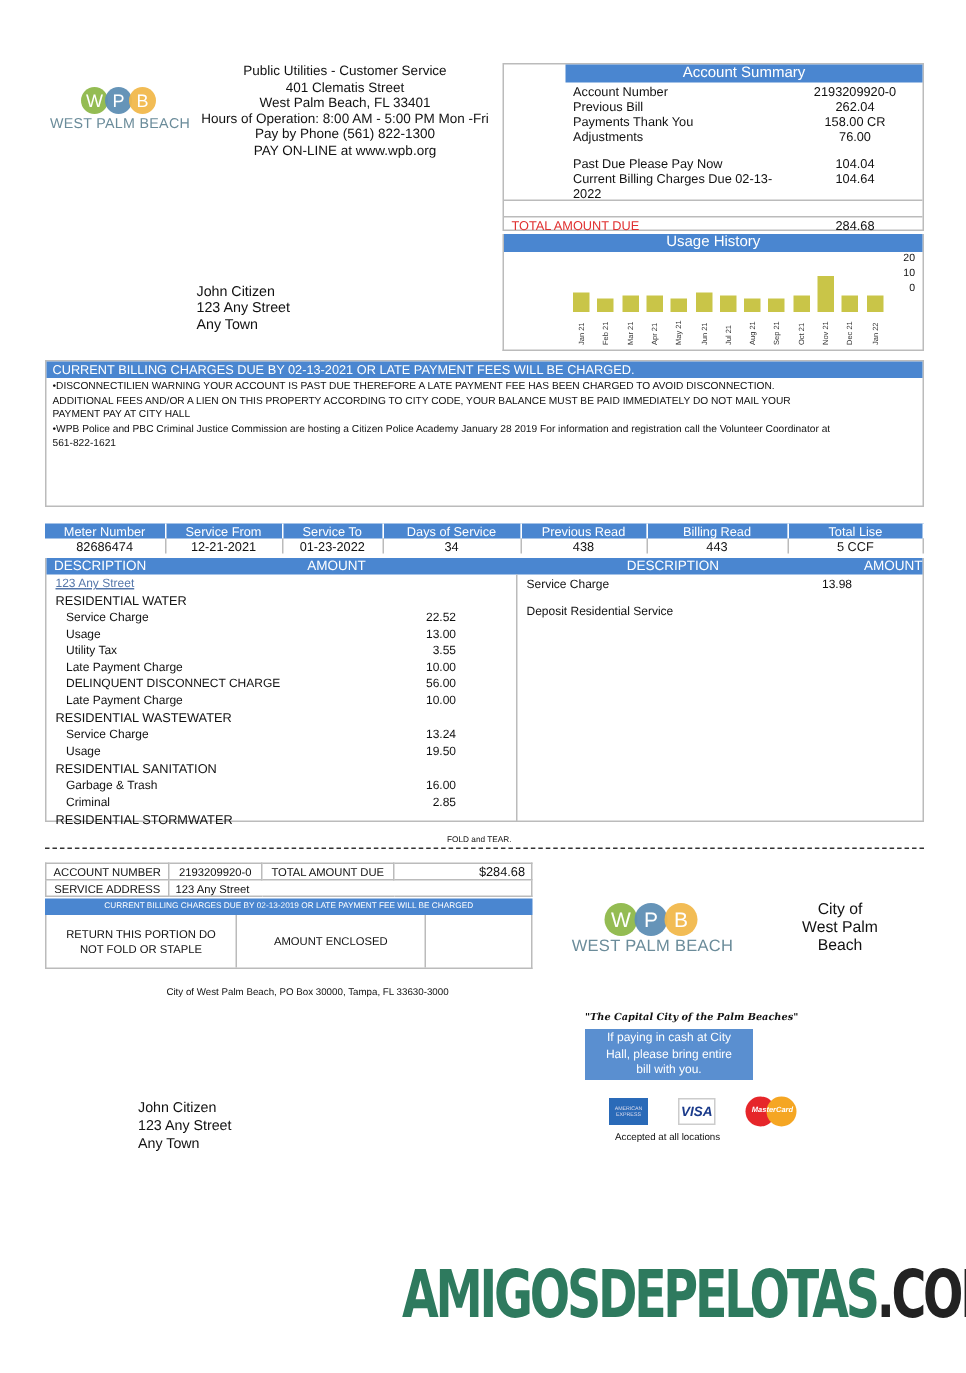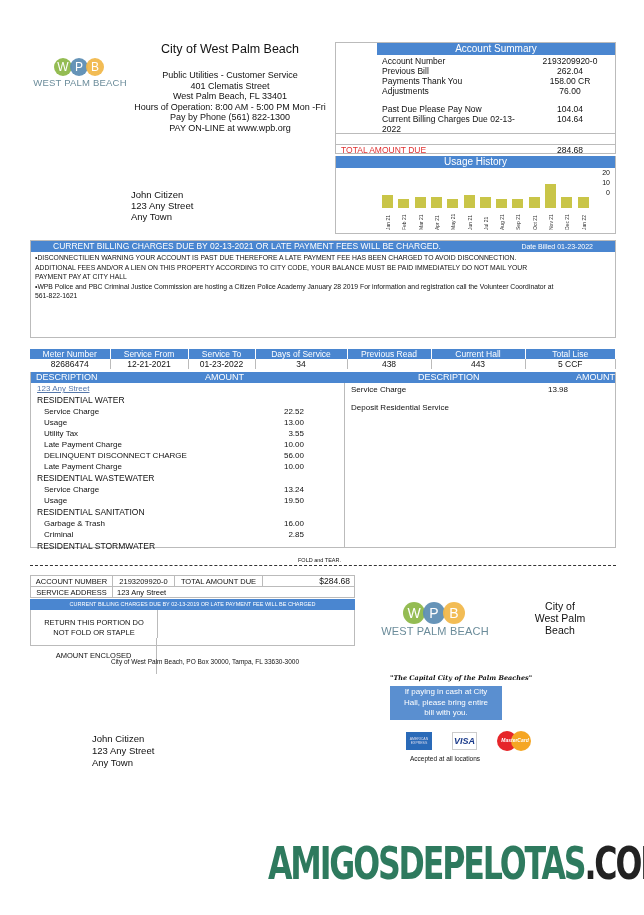--- a/index.html
+++ b/index.html
@@ -37,21 +37,20 @@
 <div class="logo" style="left:30px; top:58px;">
   <div class="circles">
     <div class="c c1">W</div>
     <div class="c c2">P</div>
     <div class="c c3">B</div>
   </div>
   <div class="lt">WEST PALM BEACH</div>
 </div>
 
 <div class="abs" style="left:130px; top:42px; width:200px;">
-  <div style="text-align:center; font-size:12.5px; margin-bottom:14px;">City of West Palm Beach</div>
   <div class="center-txt">
     <div>Public Utilities - Customer Service</div>
     <div>401 Clematis Street</div>
     <div>West Palm Beach, FL 33401</div>
     <div>Hours of Operation: 8:00 AM - 5:00 PM Mon -Fri</div>
     <div>Pay by Phone (561) 822-1300</div>
     <div>PAY ON-LINE at www.wpb.org</div>
   </div>
 </div>
 
@@ -131,39 +130,39 @@
       <div class="xl" style="left: 117.1px; top: -2px;">Aug 21</div>
       <div class="xl" style="left: 133.4px; top: -2px;">Sep 21</div>
       <div class="xl" style="left: 149.7px; top: -2px;">Oct 21</div>
       <div class="xl" style="left: 166px; top: -2px;">Nov 21</div>
       <div class="xl" style="left: 182.3px; top: -2px;">Dec 21</div>
       <div class="xl" style="left: 198.6px; top: -2px;">Jan 22</div>
     </div>
 </div>
 
 <div class="abs" style="left:30px; top:240px; width:586px; height:98px; border:1px solid #bbb;">
-  <div class="blue" style="display:flex; justify-content:space-between; font-size:8.5px; height:11px; line-height:11px; padding:0 22px;">
+  <div class="blue" style="display:flex; justify-content:space-between; font-size:8.5px; height:11px; line-height:11px; padding:0 4px;flex-direction:column;">
     <span>CURRENT BILLING CHARGES DUE BY 02-13-2021 OR LATE PAYMENT FEES WILL BE CHARGED.</span>
     <span style="font-size:7px;">Date Billed 01-23-2022</span>
   </div>
   <div style="font-size:6.8px; line-height:9.5px; padding:1px 4px; width:530px;">
     <div>•DISCONNECTILIEN WARNING YOUR ACCOUNT IS PAST DUE THEREFORE A LATE PAYMENT FEE HAS BEEN CHARGED TO AVOID DISCONNECTION. ADDITIONAL FEES AND/OR A LIEN ON THIS PROPERTY ACCORDING TO CITY CODE, YOUR BALANCE MUST BE PAID IMMEDIATELY DO NOT MAIL YOUR PAYMENT PAY AT CITY HALL</div>
     <div>•WPB Police and PBC Criminal Justice Commission are hosting a Citizen Police Academy January 28 2019 For information and registration call the Volunteer Coordinator at 561-822-1621</div>
   </div>
 </div>
 
 <table class="abs mtab" style="left:30px; top:349px; width:586px;">
   <tbody>
       <tr class="h">
     <td style="width:80px;">Meter Number</td>
     <td style="width:78px;">Service From</td>
     <td style="width:67px;">Service To</td>
     <td style="width:92px;">Days of Service</td>
     <td style="width:84px;">Previous Read</td>
-    <td style="width:94px;">Current Hall</td>
+    <td style="width:94px;">Billing Read</td>
     <td>Total Lise</td>
   </tr>
   <tr class="d">
     <td>82686474</td>
     <td>12-21-2021</td>
     <td>01-23-2022</td>
     <td>34</td>
     <td>438</td>
     <td>443</td>
     <td>5 CCF</td>
@@ -248,21 +247,21 @@
     <td style="text-align:center; width:88px;">TOTAL AMOUNT DUE</td>
     <td style="text-align:right; font-size:8.5px;">$284.68</td>
   </tr>
   <tr>
     <td style="text-align:center;">SERVICE ADDRESS</td>
     <td colspan="3">123 Any Street</td>
   </tr>
 </tbody>
   </table>
 <div class="abs blue" style="left:30px; top:599px; width:325px; height:11px; line-height:11px; font-size:5.5px; text-align:center;">CURRENT BILLING CHARGES DUE BY 02-13-2019 OR LATE PAYMENT FEE WILL BE CHARGED</div>
-<div class="abs" style="left:30px; top:610px; width:325px; height:36px; border:1px solid #bbb; border-top:none; display:flex;flex-direction:column;">
+<div class="abs" style="left:30px; top:610px; width:325px; height:36px; border:1px solid #bbb; border-top:none; display:flex;">
   <div style="width:127px; border-right:1px solid #bbb; font-size:7.5px; text-align:center; padding:8px 10px 0; line-height:10px;">RETURN THIS PORTION DO NOT FOLD OR STAPLE</div>
   <div style="width:126px; border-right:1px solid #bbb; font-size:7.5px; text-align:center; line-height:36px;">AMOUNT ENCLOSED</div>
   <div style="flex:1;"></div>
 </div>
 
 <div class="logo" style="left:380px; top:602px; width:110px;">
   <div class="circles">
     <div class="c c1" style="width:22px;height:22px;line-height:22px;font-size:14px;">W</div>
     <div class="c c2" style="width:22px;height:22px;line-height:22px;font-size:14px;">P</div>
     <div class="c c3" style="width:22px;height:22px;line-height:22px;font-size:14px;">B</div>

